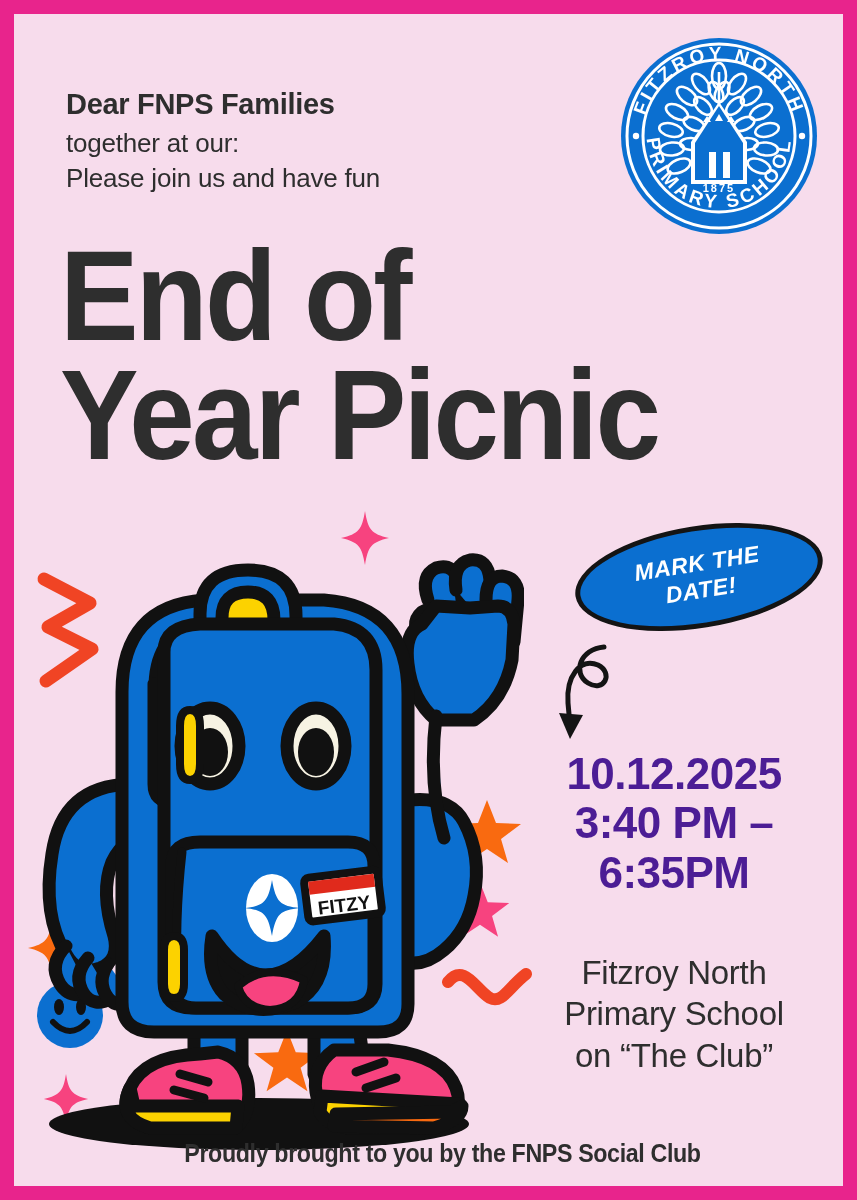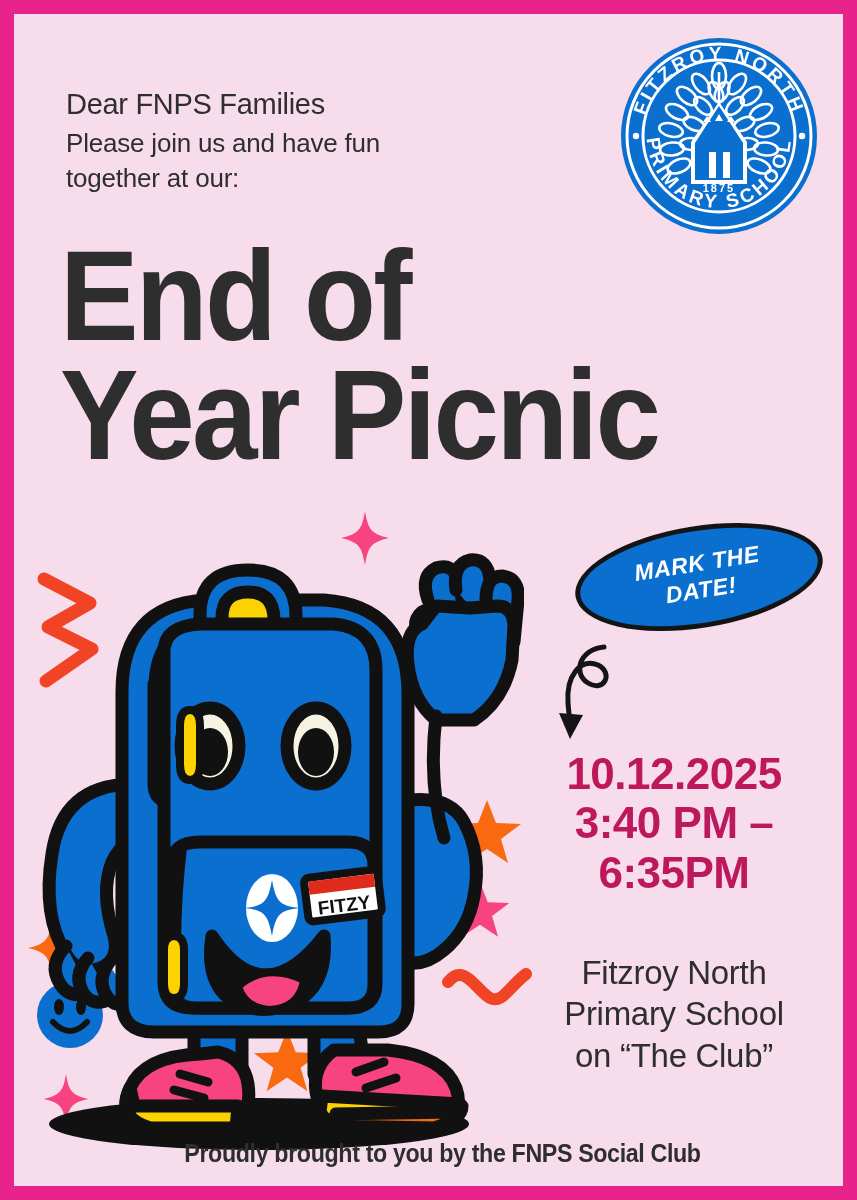--- a/index.html
+++ b/index.html
@@ -19,21 +19,21 @@
     background:#f7dcec;
     overflow:hidden;
   }
 
   
   .greet{
     position:absolute;left:52px;top:72px;width:430px;
     color:#2e2e2e;
   }
   .greet .line1{
-    font-size:29px;font-weight:normal;letter-spacing:-0.3px;
+    font-size:29px;font-weight:bold;letter-spacing:-0.3px;
     line-height:1.25;margin:0 0 4px 0;
   }
   .greet .line2{
     font-size:26px;font-weight:400;line-height:1.32;margin:0;
     letter-spacing:-0.2px;
   }
 
   
   .logo{
     position:absolute;right:20px;top:18px;width:208px;height:208px;
@@ -82,21 +82,21 @@
     text-align:center;
   }
 
   .arrow{
     position:absolute;left:544px;top:625px;width:80px;height:110px;
   }
 
   
   .datetime{
     position:absolute;left:500px;top:735px;width:320px;
-    text-align:center;color:#be185d;
+    text-align:center;color:#4c1d95;
     font-size:44px;font-weight:bold;line-height:1.12;
     letter-spacing:-0.5px;
   }
   .venue{
     position:absolute;left:490px;top:938px;width:340px;
     text-align:center;color:#2e2e2e;
     font-size:33px;font-weight:400;line-height:1.25;
     letter-spacing:-0.3px;
   }
 
@@ -109,22 +109,22 @@
   }
 </style>
 </head>
 <body>
 
 <div class="poster">
   <div class="inner">
 
     <div class="greet">
       <p class="line1">Dear FNPS Families</p>
+      <p class="line2">together at our:</p>
       <p class="line2">Please join us and have fun</p>
-      <p class="line2">together at our:</p>
     </div>
 
     <div class="logo">
       <svg viewBox="0 0 208 208" width="208" height="208" aria-hidden="true">
         <defs>
           <path id="arcTop" d="M 28,104 A 76,76 0 0 1 180,104"></path>
           <path id="arcBot" d="M 32,104 A 72,72 0 0 0 176,104"></path>
         </defs>
         <circle cx="104" cy="104" r="98" fill="#0b6fd0"></circle>
         <circle cx="104" cy="104" r="92" fill="none" stroke="#ffffff" stroke-width="3"></circle>

